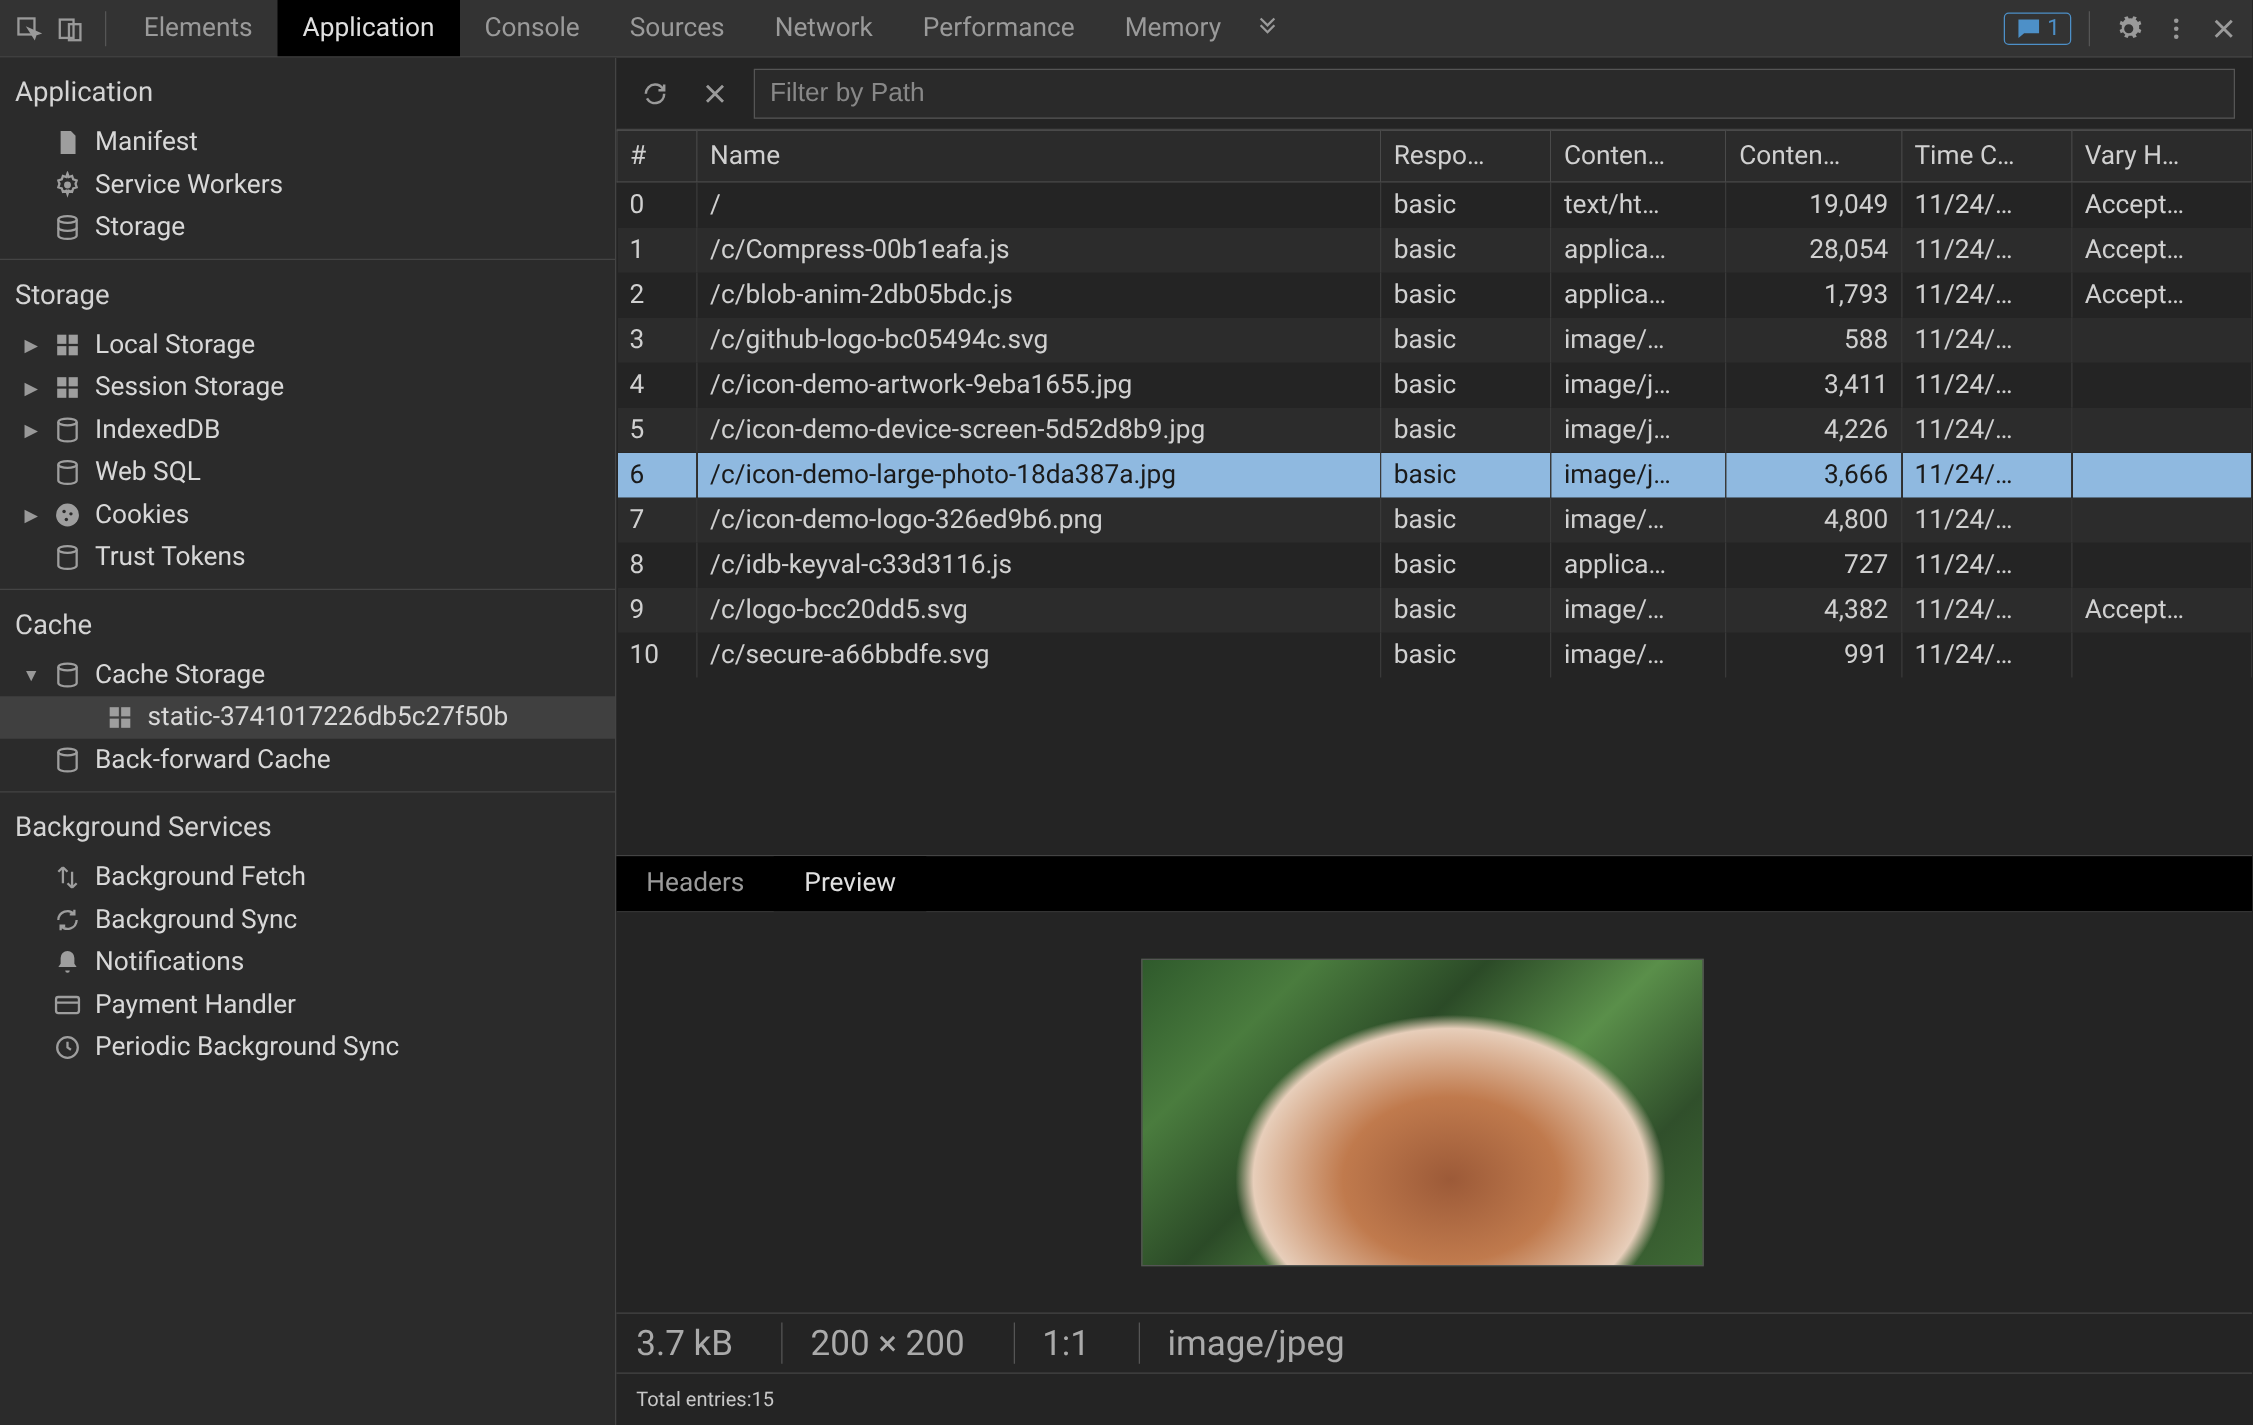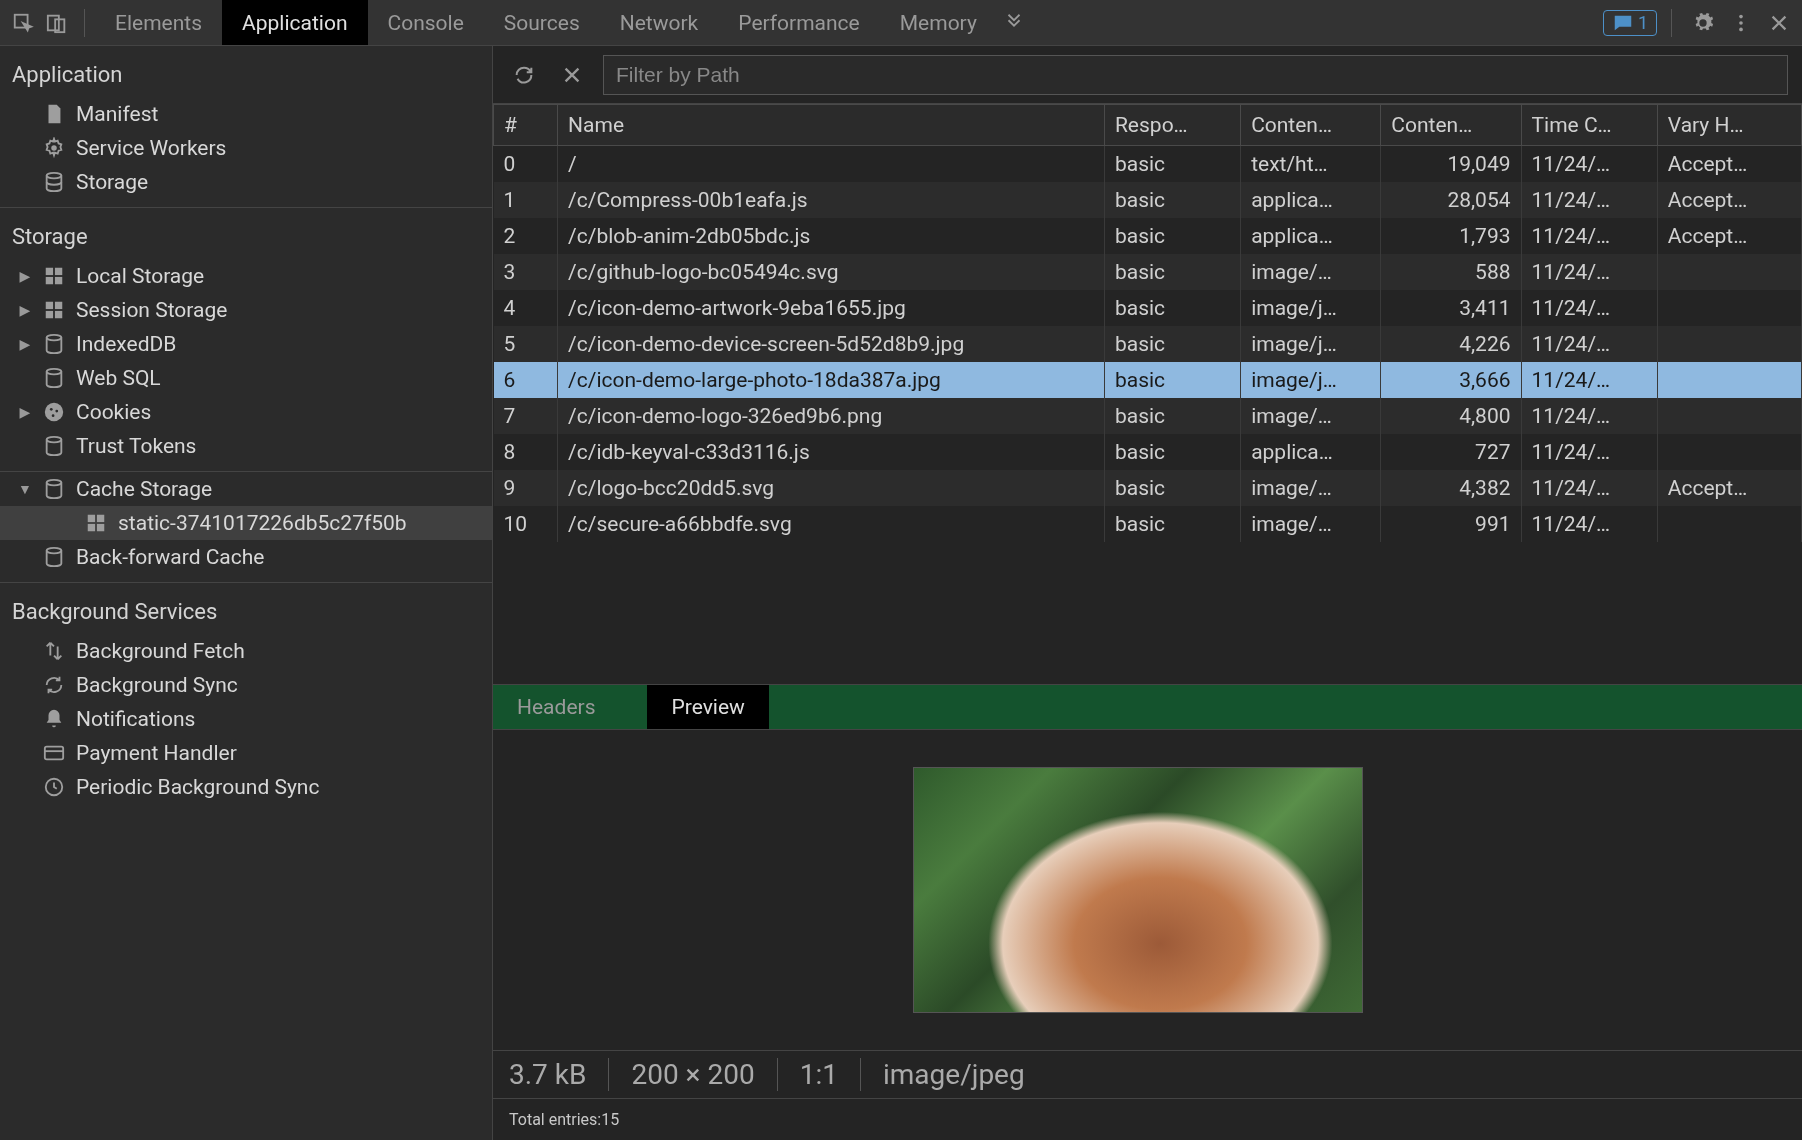--- a/index.html
+++ b/index.html
@@ -172,22 +172,21 @@
 tbody tr:nth-child(even) { background: #2c2c2c; }
 tbody tr.selected td { background: #8fb9e0; color: #1a1a1a; }
 td.num { text-align: right; }
 col.c-idx{width:64px;} col.c-name{width:546px;} col.c-resp{width:136px;}
 col.c-ctype{width:140px;} col.c-clen{width:140px;} col.c-time{width:136px;}
 col.c-vary{width:144px;}
 
 .detail-tabs {
   display: flex;
   border-bottom: 1px solid #444;
-  background: #14532d;
-  gap: 28px;
+  background: #000000;
 }
 .dtab {
   padding: 10px 24px;
   color: #9a9a9a;
   cursor: pointer;
   font-size: 21px;
 }
 .dtab.active {
   background: #000; color: #e0e0e0;
 }
@@ -209,21 +208,21 @@
 }
 .preview-status {
   height: 48px;
   display: flex; align-items: center; gap: 0;
   padding: 0 16px;
   border-top: 1px solid #444;
   color: #aaa;
   font-size: 28px;
 }
 .preview-status span { padding: 0 22px; }
-.preview-status span + span { border-left: 1px solid #555; }
+.preview-status span + span { border-left: 1px solid #555; margin-left: 17px; }
 .footer {
   height: 42px;
   display: flex; align-items: center;
   padding: 0 16px;
   border-top: 1px solid #444;
   color: #c8c8c8;
   font-size: 16px;
 }
 svg { width: 22px; height: 22px; }
 </style>
@@ -384,20 +383,21 @@
             <svg viewBox="0 0 24 24" fill="none" stroke="currentColor" stroke-width="2">
               <ellipse cx="12" cy="5" rx="8" ry="3"></ellipse>
               <path d="M4 5v14c0 1.7 3.6 3 8 3s8-1.3 8-3V5"></path>
             </svg>
           </span>
         <span>Trust Tokens</span>
       </div>
     </section>
 
     <section>
+      <div class="sect-title">Cache</div>
       <div class="side-item with-arrow">
         <span class="arrow">▼</span>
         <span class="icon">
             <svg viewBox="0 0 24 24" fill="none" stroke="currentColor" stroke-width="2">
               <ellipse cx="12" cy="5" rx="8" ry="3"></ellipse>
               <path d="M4 5v14c0 1.7 3.6 3 8 3s8-1.3 8-3V5"></path>
             </svg>
           </span>
         <span>Cache Storage</span>
       </div>

